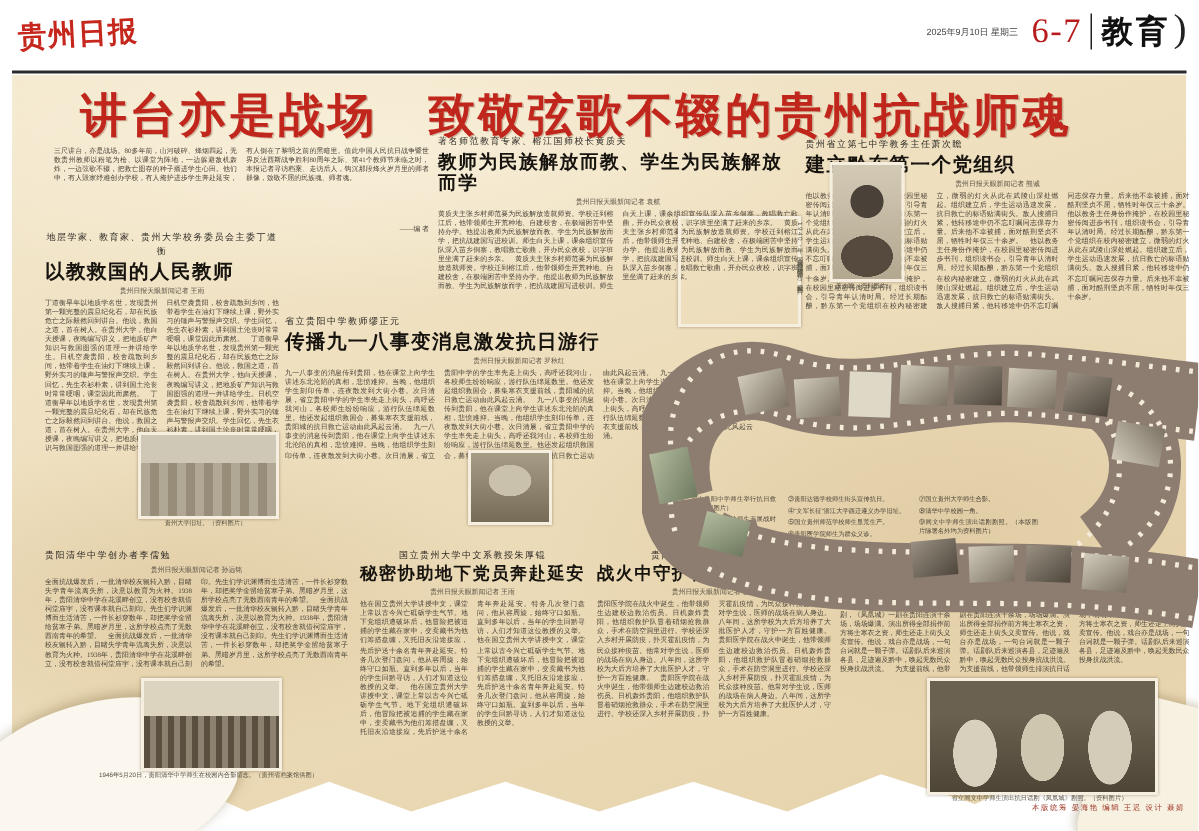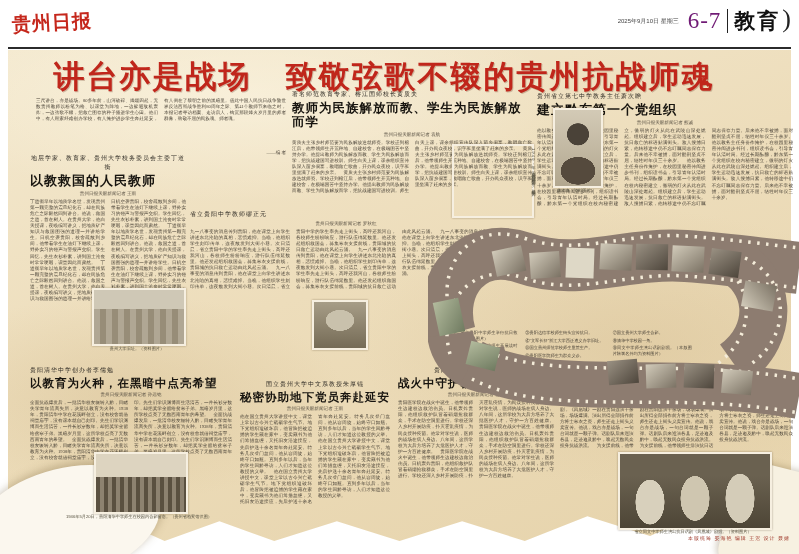--- a/index.html
+++ b/index.html
@@ -4,21 +4,21 @@
 <style>
   html,body{margin:0;padding:0;background:#ffffff;}
   .page{position:relative;width:799px;height:554px;background:#ffffff;overflow:hidden;
         font-family:"Liberation Serif","DejaVu Serif",serif;color:#3c362e;}
   
   .header{position:absolute;left:8px;top:0;width:783px;height:47px;border-bottom:2px solid #2b2b2b;background:#fff;}
   .masthead{position:absolute;left:4px;top:10px;font-size:19px;font-weight:bold;color:#c5271c;
             transform:rotate(-3deg);letter-spacing:1px;font-family:"DejaVu Serif",serif;}
   .hright{position:absolute;right:0;top:6px;display:flex;align-items:center;}
   .hdate{font-size:6px;color:#444;margin-right:9px;font-family:"Liberation Sans",sans-serif;}
-  .hpage{font-size:23px;color:#701a75;letter-spacing:1px;}
+  .hpage{font-size:23px;color:#b91c1c;letter-spacing:1px;}
   .hdiv{width:1px;height:24px;background:#222;margin:0 6px;}
   .hsection{font-size:21px;font-weight:bold;color:#111;letter-spacing:2px;text-align:right;}
   .hparen{font-size:26px;color:#222;font-weight:normal;margin-left:2px;transform:translateY(-2px);}
   
   .parchment{position:absolute;left:8px;top:50px;width:783px;height:496px;
     background:
       radial-gradient(ellipse 60% 30% at 30% 10%, rgba(255,250,235,.5), transparent 70%),
       radial-gradient(ellipse 50% 40% at 80% 60%, rgba(214,190,146,.45), transparent 70%),
       radial-gradient(ellipse 40% 30% at 15% 70%, rgba(210,186,140,.4), transparent 70%),
       linear-gradient(160deg,#f4e9cf 0%,#edddbb 45%,#e6d3ab 100%);
@@ -133,20 +133,21 @@
     <div class="kicker" style="text-align:left;">贵州省立第七中学教务主任萧次瞻</div>
     <div class="title">建立黔东第一个党组织</div>
     <div class="byline">贵州日报天眼新闻记者 熊诚</div>
     <div class="body c3" style="height:232px;">他以教务主任身份作掩护，在校园里秘密传阅进步书刊，组织读书会，引导青年认清时局。经过长期酝酿，黔东第一个党组织在校内秘密建立，微弱的灯火从此在武陵山深处燃起。组织建立后，学生运动迅速发展，抗日救亡的标语贴满街头。敌人搜捕日紧，他转移途中仍不忘叮嘱同志保存力量。后来他不幸被捕，面对酷刑坚贞不屈，牺牲时年仅三十余岁。　他以教务主任身份作掩护，在校园里秘密传阅进步书刊，组织读书会，引导青年认清时局。经过长期酝酿，黔东第一个党组织在校内秘密建立，微弱的灯火从此在武陵山深处燃起。组织建立后，学生运动迅速发展，抗日救亡的标语贴满街头。敌人搜捕日紧，他转移途中仍不忘叮嘱同志保存力量。后来他不幸被捕，面对酷刑坚贞不屈，牺牲时年仅三十余岁。　他以教务主任身份作掩护，在校园里秘密传阅进步书刊，组织读书会，引导青年认清时局。经过长期酝酿，黔东第一个党组织在校内秘密建立，微弱的灯火从此在武陵山深处燃起。组织建立后，学生运动迅速发展，抗日救亡的标语贴满街头。敌人搜捕日紧，他转移途中仍不忘叮嘱同志保存力量。后来他不幸被捕，面对酷刑坚贞不屈，牺牲时年仅三十余岁。　他以教务主任身份作掩护，在校园里秘密传阅进步书刊，组织读书会，引导青年认清时局。经过长期酝酿，黔东第一个党组织在校内秘密建立，微弱的灯火从此在武陵山深处燃起。组织建立后，学生运动迅速发展，抗日救亡的标语贴满街头。敌人搜捕日紧，他转移途中仍不忘叮嘱同志保存力量。后来他不幸被捕，面对酷刑坚贞不屈，牺牲时年仅三十余岁。</div>
   </div>
   <div class="photo ph-portrait" style="left:553px;top:108px;width:46px;height:76px;"></div>
   <div class="caption" style="left:551px;top:188px;width:50px;">萧次瞻（资料图片）</div>
 
   <div class="art" style="left:190px;top:210px;width:312px;">
     <div class="kicker" style="text-align:left;">省立贵阳中学教师缪正元</div>
+    <div class="title">传播九一八事变消息激发抗日游行</div>
     <div class="byline">贵州日报天眼新闻记者 罗秋红</div>
     <div class="body c3" style="height:112px;">九一八事变的消息传到贵阳，他在课堂上向学生讲述东北沦陷的真相，悲愤难抑。当晚，他组织学生刻印传单，连夜散发到大街小巷。次日清晨，省立贵阳中学的学生率先走上街头，高呼还我河山，各校师生纷纷响应，游行队伍绵延数里。他还发起组织救国会，募集寒衣支援前线，贵阳城的抗日救亡运动由此风起云涌。　九一八事变的消息传到贵阳，他在课堂上向学生讲述东北沦陷的真相，悲愤难抑。当晚，他组织学生刻印传单，连夜散发到大街小巷。次日清晨，省立贵阳中学的学生率先走上街头，高呼还我河山，各校师生纷纷响应，游行队伍绵延数里。他还发起组织救国会，募集寒衣支援前线，贵阳城的抗日救亡运动由此风起云涌。　九一八事变的消息传到贵阳，他在课堂上向学生讲述东北沦陷的真相，悲愤难抑。当晚，他组织学生刻印传单，连夜散发到大街小巷。次日清晨，省立贵阳中学的学生率先走上街头，高呼还我河山，各校师生纷纷响应，游行队伍绵延数里。他还发起组织救国会，募集寒衣支援前线，贵阳城的抗日救亡运动由此风起云涌。　九一八事变的消息传到贵阳，他在课堂上向学生讲述东北沦陷的真相，悲愤难抑。当晚，他组织学生刻印传单，连夜散发到大街小巷。次日清晨，省立贵阳中学的学生率先走上街头，高呼还我河山，各校师生纷纷响应，游行队伍绵延数里。他还发起组织救国会，募集寒衣支援前线，贵阳城的抗日救亡运动由此风起云涌。</div>
   </div>
   <div class="photo ph-small" style="left:312px;top:300px;width:52px;height:46px;"></div>
 
   <svg class="strip" viewBox="0 0 371 200">
     <defs>
       <linearGradient id="pg" x1="0" y1="0" x2="1" y2="1">
         <stop offset="0" stop-color="#d2cbba"></stop>
           <stop offset="1" stop-color="#7b7264"></stop>
@@ -196,28 +197,27 @@
     <div>④“文军长征”浙江大学西迁遵义办学旧址。</div>
     <div>⑤国立贵州师范学校师生垦荒生产。</div>
     <div>⑥贵阳医学院师生为群众义诊。</div>
     <div>⑦国立贵州大学师生合影。</div>
     <div>⑧清华中学校园一角。</div>
     <div>⑨同文中学师生演出话剧剧照。（本版图片除署名外均为资料图片）</div>
   </div>
 
   <div class="art" style="left:30px;top:366px;width:202px;">
     <div class="kicker" style="text-align:left;">贵阳清华中学创办者李儒勉</div>
-    <div class="title" style="font-size:11.5px;">以教育为火种，在黑暗中点亮希望</div>
     <div class="byline">贵州日报天眼新闻记者 孙远铭</div>
     <div class="body c2" style="height:116px;">全面抗战爆发后，一批清华校友辗转入黔，目睹失学青年流离失所，决意以教育为火种。1938年，贵阳清华中学在花溪畔创立，没有校舍就借祠堂庙宇，没有课本就自己刻印。先生们学识渊博而生活清苦，一件长衫穿数年，却把奖学金留给贫寒子弟。黑暗岁月里，这所学校点亮了无数西南青年的希望。　全面抗战爆发后，一批清华校友辗转入黔，目睹失学青年流离失所，决意以教育为火种。1938年，贵阳清华中学在花溪畔创立，没有校舍就借祠堂庙宇，没有课本就自己刻印。先生们学识渊博而生活清苦，一件长衫穿数年，却把奖学金留给贫寒子弟。黑暗岁月里，这所学校点亮了无数西南青年的希望。　全面抗战爆发后，一批清华校友辗转入黔，目睹失学青年流离失所，决意以教育为火种。1938年，贵阳清华中学在花溪畔创立，没有校舍就借祠堂庙宇，没有课本就自己刻印。先生们学识渊博而生活清苦，一件长衫穿数年，却把奖学金留给贫寒子弟。黑暗岁月里，这所学校点亮了无数西南青年的希望。</div>
   </div>
   <div class="photo ph-group" style="left:94px;top:452px;width:90px;height:58px;"></div>
   <div class="caption" style="left:54px;top:514px;width:170px;">1946年5月20日，贵阳清华中学师生在校园内合影留念。（贵州省档案馆供图）</div>
 
-  <div class="art" style="left:240px;top:380px;width:150px;">
+  <div class="art" style="left:240px;top:366px;width:150px;">
     <div class="kicker">国立贵州大学中文系教授朱厚锟</div>
     <div class="title" style="font-size:11.5px;">秘密协助地下党员奔赴延安</div>
     <div class="byline">贵州日报天眼新闻记者 王雨</div>
     <div class="body c2" style="height:116px;">他在国立贵州大学讲授中文，课堂上常以古今兴亡砥砺学生气节。地下党组织遭破坏后，他冒险把被追捕的学生藏在家中，变卖藏书为他们筹措盘缠，又托旧友沿途接应，先后护送十余名青年奔赴延安。特务几次登门盘问，他从容周旋，始终守口如瓶。直到多年以后，当年的学生回黔寻访，人们才知道这位教授的义举。　他在国立贵州大学讲授中文，课堂上常以古今兴亡砥砺学生气节。地下党组织遭破坏后，他冒险把被追捕的学生藏在家中，变卖藏书为他们筹措盘缠，又托旧友沿途接应，先后护送十余名青年奔赴延安。特务几次登门盘问，他从容周旋，始终守口如瓶。直到多年以后，当年的学生回黔寻访，人们才知道这位教授的义举。　他在国立贵州大学讲授中文，课堂上常以古今兴亡砥砺学生气节。地下党组织遭破坏后，他冒险把被追捕的学生藏在家中，变卖藏书为他们筹措盘缠，又托旧友沿途接应，先后护送十余名青年奔赴延安。特务几次登门盘问，他从容周旋，始终守口如瓶。直到多年以后，当年的学生回黔寻访，人们才知道这位教授的义举。</div>
   </div>
 
   <div class="art" style="left:398px;top:366px;width:156px;">
     <div class="kicker">贵阳医学院首任院长李宗恩</div>
     <div class="title" style="font-size:11.5px;">战火中守护群众健康</div>
     <div class="byline">贵州日报天眼新闻记者 岳端</div>

